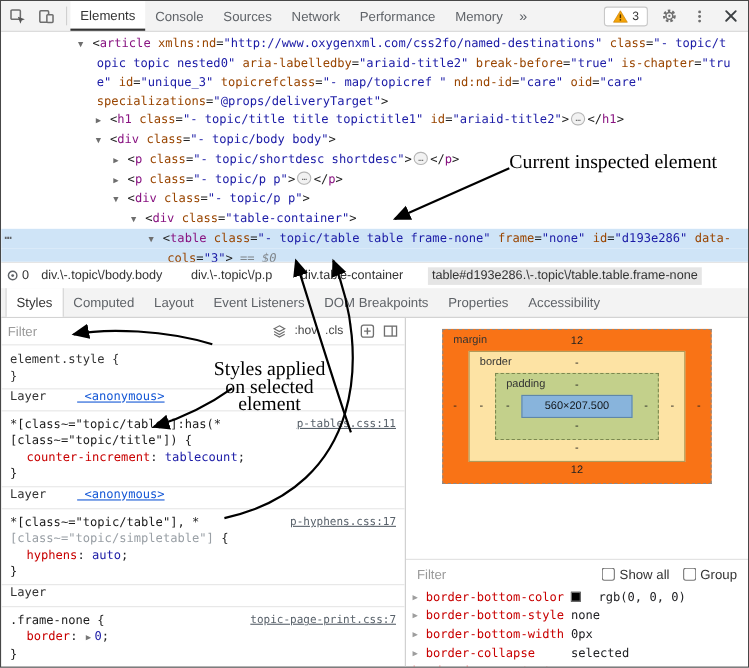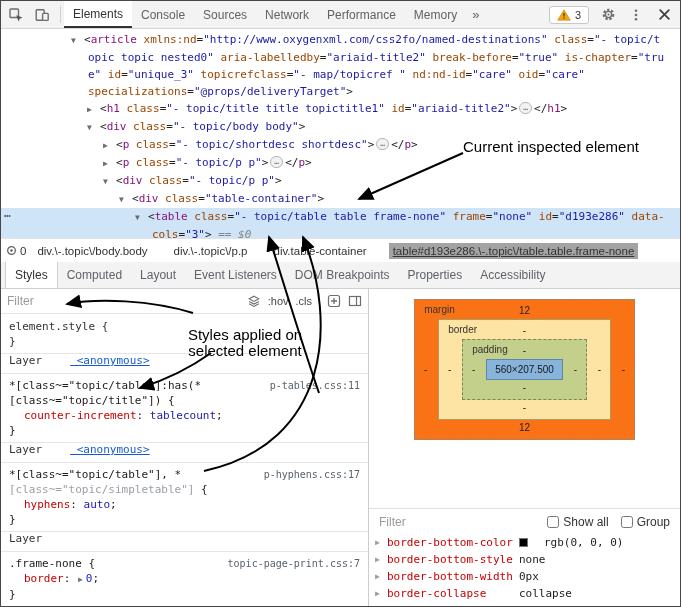--- a/index.html
+++ b/index.html
@@ -37,21 +37,21 @@
   .tk-v { color: #1a1aa6; }
   .tk-eq { color: #80868b; font-style: italic; }
   .tk-e { display: inline-block; border: 1px solid #b5b5b5; border-radius: 6px; background: #f2f2f2; color: #666;
           font-size: 8px; line-height: 7px; padding: 1px 3px 2px; margin: 0 2px; vertical-align: 2px; }
 
   
   .crumbs { height: 24px; border-top: 1px solid #e3e3e3; display: flex; align-items: center; font-size: 11.5px; color: #333; padding: 0 5px; background: #fff; overflow: hidden; }
   .crumb-badge { display: flex; align-items: center; gap: 3px; margin-right: 7px; color: #333; flex: none; }
   .crumb-list { display: flex; align-items: center; gap: 18px; white-space: nowrap; }
   .crumb { padding: 2px 4px; }
-  .crumb.selected { background: #a3a3a3; text-decoration: underline; }
+  .crumb.selected { background: #e5e5e5; }
 
   
   .side-tabs { height: 27px; background: #f3f3f3; border-bottom: 1px solid #d0d0d0; display: flex; font-size: 12px; color: #5f6368; align-items: stretch; padding-left: 4px; }
   .side-tab { padding: 0 9px; display: flex; align-items: center; white-space: nowrap; }
   .side-tab.active { background: #fff; color: #333; border-left: 1px solid #d0d0d0; border-right: 1px solid #d0d0d0; }
 
   
   .main { display: flex; height: 317px; }
   .styles-pane { width: 368px; flex: none; border-right: 1px solid #ccc; overflow: hidden; }
   .computed-pane { flex: 1; overflow: hidden; }
@@ -60,35 +60,35 @@
   .sfilter { height: 25px; display: flex; align-items: center; border-bottom: 1px solid #e6e6e6; padding: 0 6px; gap: 7px; }
   .sfilter input { flex: 1; min-width: 0; border: none; outline: none; font-size: 12px; color: #333; background: transparent; }
   .sfilter input::placeholder { color: #9a9a9a; }
   .sbtn { font-size: 11px; color: #444; }
   .vsep2 { width: 1px; height: 14px; background: #ddd; }
   .sicon { display: flex; align-items: center; }
   .estyle { font: 11px/15px "DejaVu Sans Mono", monospace; padding: 5px 8px; border-bottom: 1px solid #e6e6e6; color: #333; height: 40px; }
   .layer-row { height: 20px; line-height: 19px; padding: 0 8px; border-bottom: 1px solid #e6e6e6; font: 11px "DejaVu Sans Mono", monospace; color: #333; }
   .layer-link { color: #1558d6; text-decoration: underline; margin-left: 28px; }
   .rule { font: 11px/15px "DejaVu Sans Mono", monospace; padding: 4px 8px; border-bottom: 1px solid #e6e6e6; }
-  .css-link { float: right; font-size: 10px; color: #59626b; margin-left: 6px; }
+  .css-link { float: right; font-size: 10px; color: #59626b; text-decoration: underline; margin-left: 6px; }
   .sel { color: #1b1b1b; }
   .sel-gray { color: #9aa0a6; }
   .decl { padding-left: 15px; }
   .prop { color: #c80000; }
   .pval { color: #1a1aa6; }
   .exp { color: #777; font-size: 8px; margin: 0 3px 0 1px; }
 
   
   .bm-wrap { height: 219px; display: flex; justify-content: center; align-items: flex-start; padding-top: 10px; }
   .bm-box { padding: 3px 6px; }
   .bm-margin { background: #f97316; border: 1px dashed #8a8a8a; }
   .bm-border { background: #fde3a4; border: 1px solid #b09a5a; }
   .bm-padding { background: #c3d08b; border: 1px dashed #7c884f; }
-  .bm-content { background: #88b4dc; border: 1px solid #5f87a8; padding: 4px 8px; font-size: 10px; color: #14181c; white-space: nowrap; }
+  .bm-content { background: #88b4dc; border: 1px solid #5f87a8; padding: 4px 20px; font-size: 10px; color: #14181c; white-space: nowrap; }
   .bm-top { position: relative; height: 16px; }
   .bm-label { position: absolute; left: 3px; top: 1px; font-size: 10px; color: #333; }
   .bm-val { display: block; text-align: center; font-size: 10px; line-height: 16px; color: #222; }
   .bm-mid { display: flex; align-items: center; justify-content: center; gap: 8px; }
   .bm-side { font-size: 10px; min-width: 9px; text-align: center; color: #222; }
   .bm-bot { height: 16px; text-align: center; font-size: 10px; line-height: 16px; color: #222; }
 
   .cfilter { height: 26px; display: flex; align-items: center; gap: 12px; padding: 0 10px; border-top: 1px solid #e0e0e0; }
   .cfilter input[type="text"] { flex: 1; min-width: 0; border: none; outline: none; font-size: 12px; background: transparent; }
   .cfilter input[type="text"]::placeholder { color: #9a9a9a; }
@@ -98,21 +98,21 @@
   .cprops { font-family: "DejaVu Sans Mono", monospace; font-size: 11px; }
   .cprop { display: flex; align-items: center; height: 17px; padding: 0 6px; }
   .tri { color: #9e9e9e; font-size: 8px; width: 12px; flex: none; }
   .cname { color: #c80000; width: 132px; flex: none; white-space: nowrap; overflow: hidden; }
   .cval { display: flex; align-items: center; gap: 16px; color: #202124; white-space: nowrap; }
   .swatch { display: inline-block; width: 9px; height: 9px; border: 1px solid #767676; flex: none; }
 
   
   .annot { position: absolute; left: 0; top: 0; z-index: 50; pointer-events: none; }
   .arrow { fill: none; stroke: #000; stroke-width: 2; marker-end: url(#ah); }
-  .note { position: absolute; z-index: 51; pointer-events: none; font-size: 15px; color: #000; line-height: 16px; }
+  .note { position: absolute; z-index: 51; pointer-events: none; font-size: 18px; color: #000; line-height: 16px; font-family: Liberation Serif, serif; }
   #note1 { left: 462px; top: 138px; white-space: nowrap; }
   #note2 { left: 185px; top: 326px; width: 118px; text-align: center; }
 </style>
 </head>
 <body>
 
 <div class="toolbar">
   <div class="tool-icons">
     <div class="icon-btn">
       <svg width="16" height="16" viewBox="0 0 16 16">
@@ -337,21 +337,21 @@
           <span class="tri">▶</span>
           <span class="cname">border-bottom-width</span>
           <span class="cval">
             <span>0px</span>
           </span>
         </div>
         <div class="cprop">
           <span class="tri">▶</span>
           <span class="cname">border-collapse</span>
           <span class="cval">
-            <span>collapse</span>
+            <span>selected</span>
           </span>
         </div>
         <div class="cprop">
           <span class="cname">border-image-outset</span>
           <span class="cval">
             <span></span>
           </span>
         </div>
       </div>
   </div>

